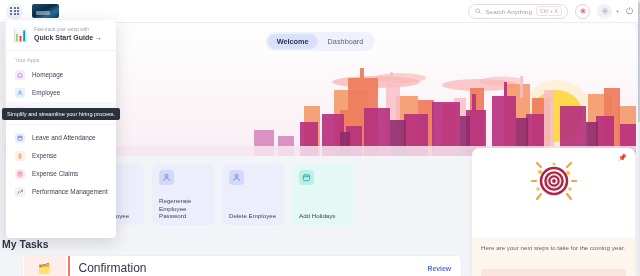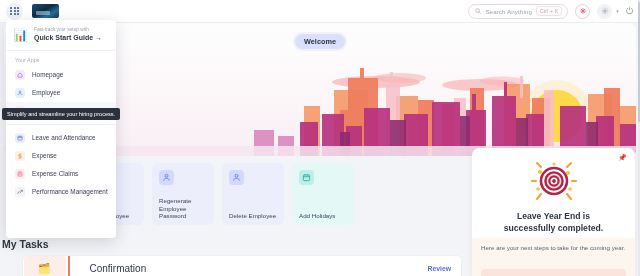--- a/index.html
+++ b/index.html
@@ -101,21 +101,21 @@
     position: absolute; left: 22px; top: 255px; width: 440px; height: 26px;
     background: #fff; border: 1px solid #edeff3; border-radius: 5px;
     display: flex; align-items: center; z-index: 16;
   }
   .task-thumb {
     width: 42px; height: 24px; background: #fdeeea; border-radius: 4px;
     margin-left: 1px; display: flex; align-items: center; justify-content: center;
     font-size: 10px;
   }
   .task-bar { width: 1.5px; height: 24px; background: #f07a6a; margin-left: 2px; }
-  .task-name { font-size: 10px; color: #32384a; margin-left: 20px; font-weight: 500; }
+  .task-name { font-size: 12px; color: #32384a; margin-left: 9px; font-weight: 500; }
   .task-review { margin-left: auto; margin-right: 10px; font-size: 6.8px; color: #5b6fd6; font-weight: 600; }
 
   
   .rpanel {
     position: absolute; right: 5px; top: 148px; width: 163px; height: 128px;
     background: #fff; border-radius: 7px 7px 0 0; z-index: 20;
     box-shadow: 0 1px 6px rgba(40,40,70,.07); overflow: hidden;
   }
   .rpanel-pin { position: absolute; right: 8px; top: 6px; font-size: 7px; color: #6a7490; }
   .target-wrap { display: flex; justify-content: center; margin-top: 13px; }
@@ -249,20 +249,21 @@
       <g fill="#c4459a" opacity="0.55">
         <rect x="250" y="76" width="20" height="26"></rect>
         <rect x="274" y="82" width="16" height="20"></rect>
       </g>
 
       <rect x="0" y="92" width="632" height="10" fill="#f6e6ee" opacity="0.85"></rect>
     </svg>
 
     <div class="tabs">
       <div class="tab active">Welcome</div>
+      <div class="tab">Dashboard</div>
     </div>
   </div>
 
   <div class="cards">
 
     <div class="card">
       <div class="card-ico">
         <svg width="9" height="9" viewBox="0 0 16 16" fill="none" stroke="#5b6fd6" stroke-width="1.4">
           <circle cx="8" cy="5" r="2.6"></circle>
             <path d="M3 13.5c0-2.6 2.2-4.2 5-4.2s5 1.6 5 4.2"></path>
@@ -339,24 +340,20 @@
             <circle cx="39" cy="28" r="1.8"></circle>
           <circle cx="23" cy="3" r="1.6"></circle>
         </g>
         <circle cx="23" cy="20" r="13" fill="#fff" stroke="#b0244a" stroke-width="2.6"></circle>
         <circle cx="23" cy="20" r="9" fill="#f2e3d6"></circle>
         <circle cx="23" cy="20" r="8.6" fill="none" stroke="#b0244a" stroke-width="2.4"></circle>
         <circle cx="23" cy="20" r="4.6" fill="#fff" stroke="#b0244a" stroke-width="2.2"></circle>
         <circle cx="23" cy="20" r="1.9" fill="#b0244a"></circle>
       </svg>
     </div>
-    <div class="rp-title">
-      <div>Leave Year End is</div>
-      <div>successfully completed.</div>
-    </div>
     <div class="rp-sub-box">
       <div class="rp-sub">Here are your next steps to take for the coming year.</div>
       <div class="rp-chip"></div>
     </div>
   </div>
 
   <div class="topbar">
     <div class="waffle">
       <div class="waffle-grid">
           <i></i>

